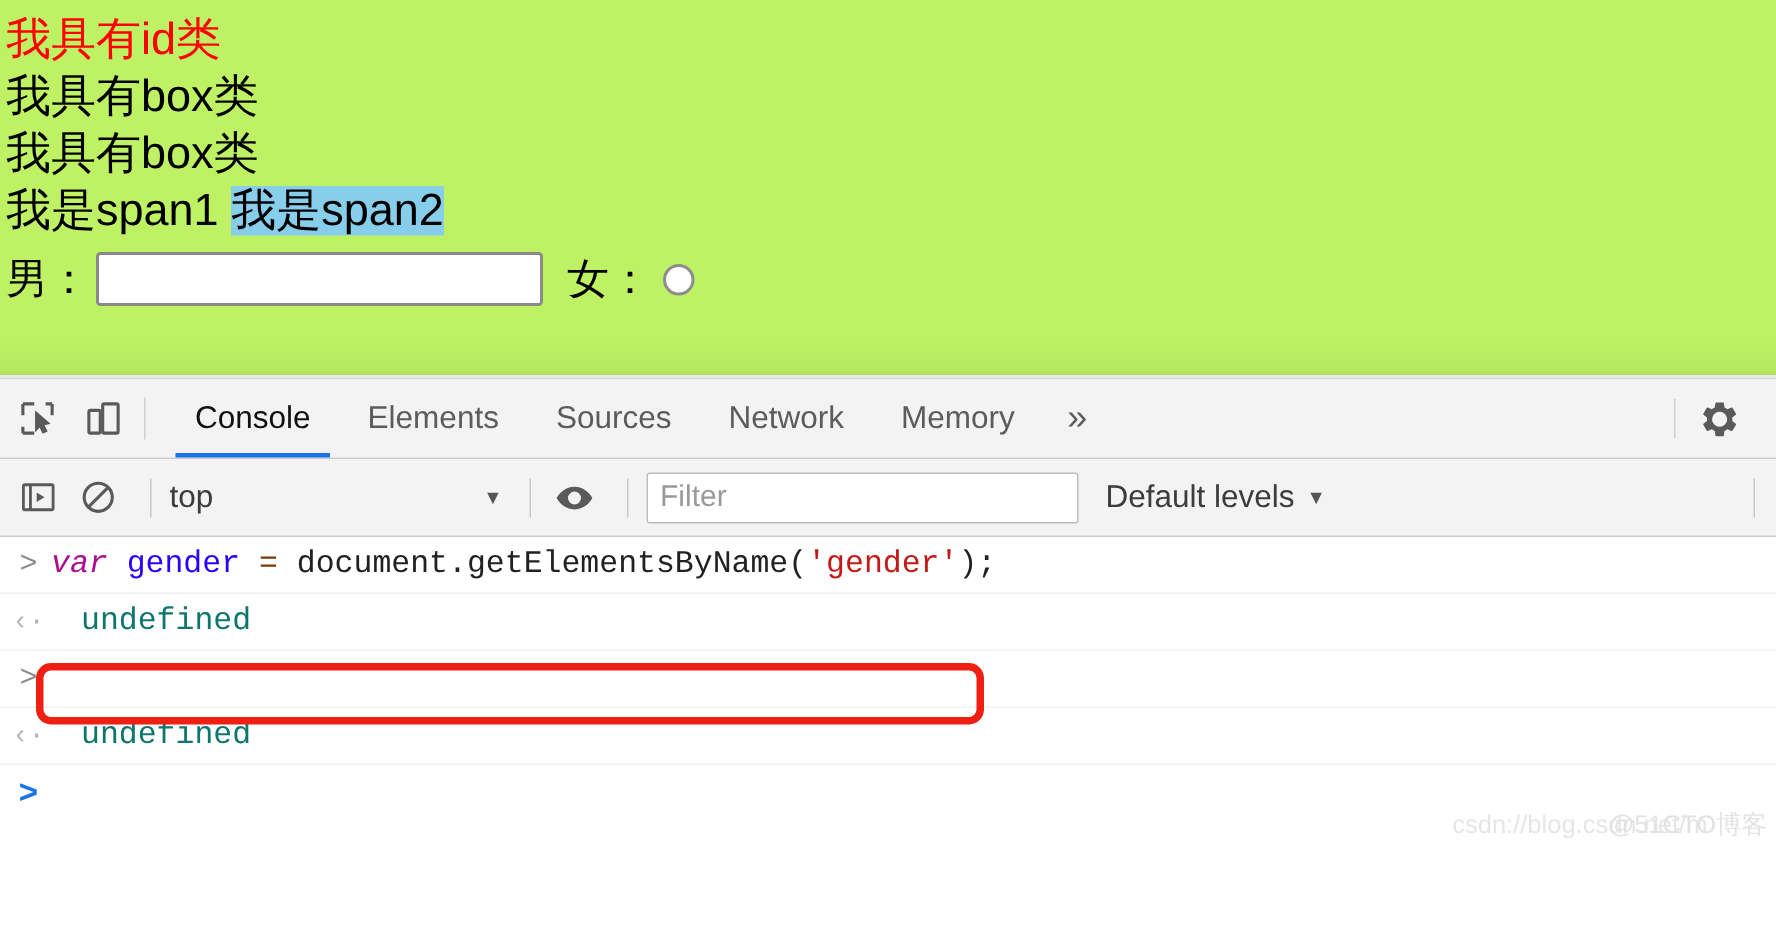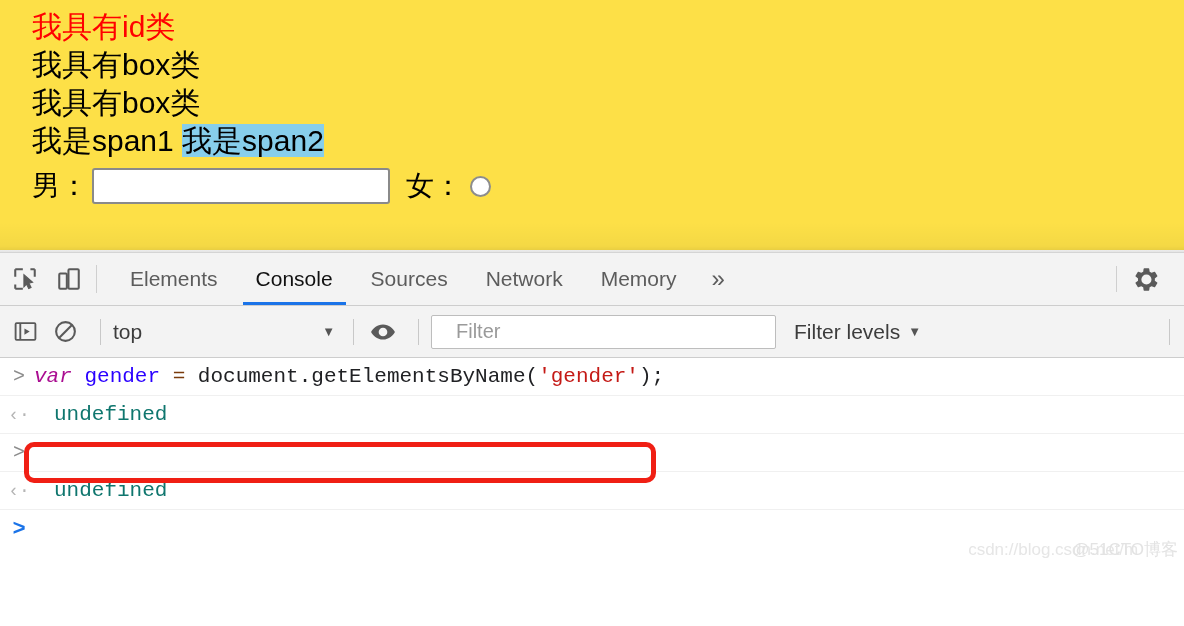--- a/index.html
+++ b/index.html
@@ -9,23 +9,22 @@
     overflow: hidden;
     background: #ffffff;
     font-family: "Liberation Sans", sans-serif;
   }
 
   
   .page-area {
     position: absolute;
     left: 0; top: 0;
     width: 1184px; height: 250px;
-    background: #fde047;
+    background: #bef264;
     overflow: hidden;
-    padding-left: 28px;
   }
   .page-line {
     font-family: "Liberation Sans", sans-serif;
     font-size: 30px;
     line-height: 38px;
     color: #000000;
     padding-left: 4px;
     white-space: nowrap;
   }
   .page-line.first { padding-top: 8px; }
@@ -175,27 +174,27 @@
   .ct-div { width: 1px; height: 26px; background: #c8c8c8; margin: 0 12px; }
   .ctx-select {
     display: flex; align-items: center;
     min-width: 228px;
     font-size: 21px; color: #3c3c3c;
     justify-content: space-between;
     padding-right: 6px;
   }
   .caret { font-size: 13px; color: #555; }
   .filter-input {
-    width: 345px; height: 34px;
+    width: 288px; height: 34px;
     background: #ffffff;
     border: 1px solid #bdbdbd;
     border-radius: 2px;
     font-size: 20px;
     color: #888;
-    padding: 0 24px;
+    padding: 0 8px;
     display: flex; align-items: center;
     font-family: "Liberation Sans", sans-serif;
     outline: none;
   }
   .filter-input::placeholder { color: #9a9a9a; }
   .levels {
     display: flex; align-items: center; gap: 8px;
     font-size: 21px; color: #3c3c3c;
     margin-left: 18px;
     white-space: nowrap;
@@ -290,22 +289,22 @@
       </span>
       <span class="icon-btn">
         <svg width="26" height="26" viewBox="0 0 24 24" fill="none" stroke="currentColor" stroke-width="1.9">
           <rect x="3" y="7" width="7" height="14" rx="1"></rect>
           <rect x="11.5" y="3" width="9.5" height="18" rx="1"></rect>
         </svg>
       </span>
     </div>
     <div class="vdiv"></div>
     <div class="tabs">
+      <div class="tab active">Console</div>
       <div class="tab">Elements</div>
-      <div class="tab active">Console</div>
       <div class="tab">Sources</div>
       <div class="tab">Network</div>
       <div class="tab">Memory</div>
       <div class="tab more">»</div>
     </div>
     <div class="tabbar-right">
       <div class="vdiv" style="height:26px;margin:auto 0;"></div>
       <span class="gear">
         <svg width="27" height="27" viewBox="0 0 24 24" fill="currentColor">
           <path d="M19.4 13c.04-.32.06-.66.06-1s-.02-.68-.07-1l2.11-1.63a.5.5 0 0 0 .12-.64l-2-3.46a.5.5 0 0 0-.61-.22l-2.49 1a7.3 7.3 0 0 0-1.72-1l-.38-2.65A.5.5 0 0 0 13.93 2h-4a.5.5 0 0 0-.49.42l-.38 2.65c-.62.26-1.2.6-1.72 1l-2.49-1a.5.5 0 0 0-.61.22l-2 3.46c-.12.22-.07.49.12.64L4.47 11a8 8 0 0 0 0 2l-2.11 1.63a.5.5 0 0 0-.12.64l2 3.46c.12.22.39.3.61.22l2.49-1c.52.4 1.1.74 1.72 1l.38 2.65c.04.24.25.42.49.42h4c.24 0 .45-.18.49-.42l.38-2.65c.62-.26 1.2-.6 1.72-1l2.49 1c.22.08.49 0 .61-.22l2-3.46a.5.5 0 0 0-.12-.64L19.4 13zm-7.47 3.5a4.5 4.5 0 1 1 0-9 4.5 4.5 0 0 1 0 9z"></path>
@@ -336,21 +335,21 @@
     <div class="ct-div"></div>
     <span class="ct-icon">
       <svg width="26" height="26" viewBox="0 0 24 24" fill="currentColor">
         <path d="M12 5C6.5 5 2.4 9.1 1 12c1.4 2.9 5.5 7 11 7s9.6-4.1 11-7c-1.4-2.9-5.5-7-11-7zm0 11a4 4 0 1 1 0-8 4 4 0 0 1 0 8z"></path>
         <circle cx="12" cy="12" r="2.1" fill="#f3f3f3"></circle>
       </svg>
     </span>
     <div class="ct-div"></div>
     <input class="filter-input" placeholder="Filter" style="">
     <div class="levels">
-      <span>Filter levels</span>
+      <span>Default levels</span>
       <span class="caret">▼</span>
     </div>
     <div class="ct-div-far"></div>
   </div>
 
   <div class="console-body">
 
     <div class="console-row">
       <span class="row-arrow input">&gt;</span>
       <span class="code"><span class="tok-kw">var </span><span class="tok-var">gender </span><span class="tok-op">= </span><span>document.getElementsByName(</span><span class="tok-str">'gender'</span><span>);</span></span>

